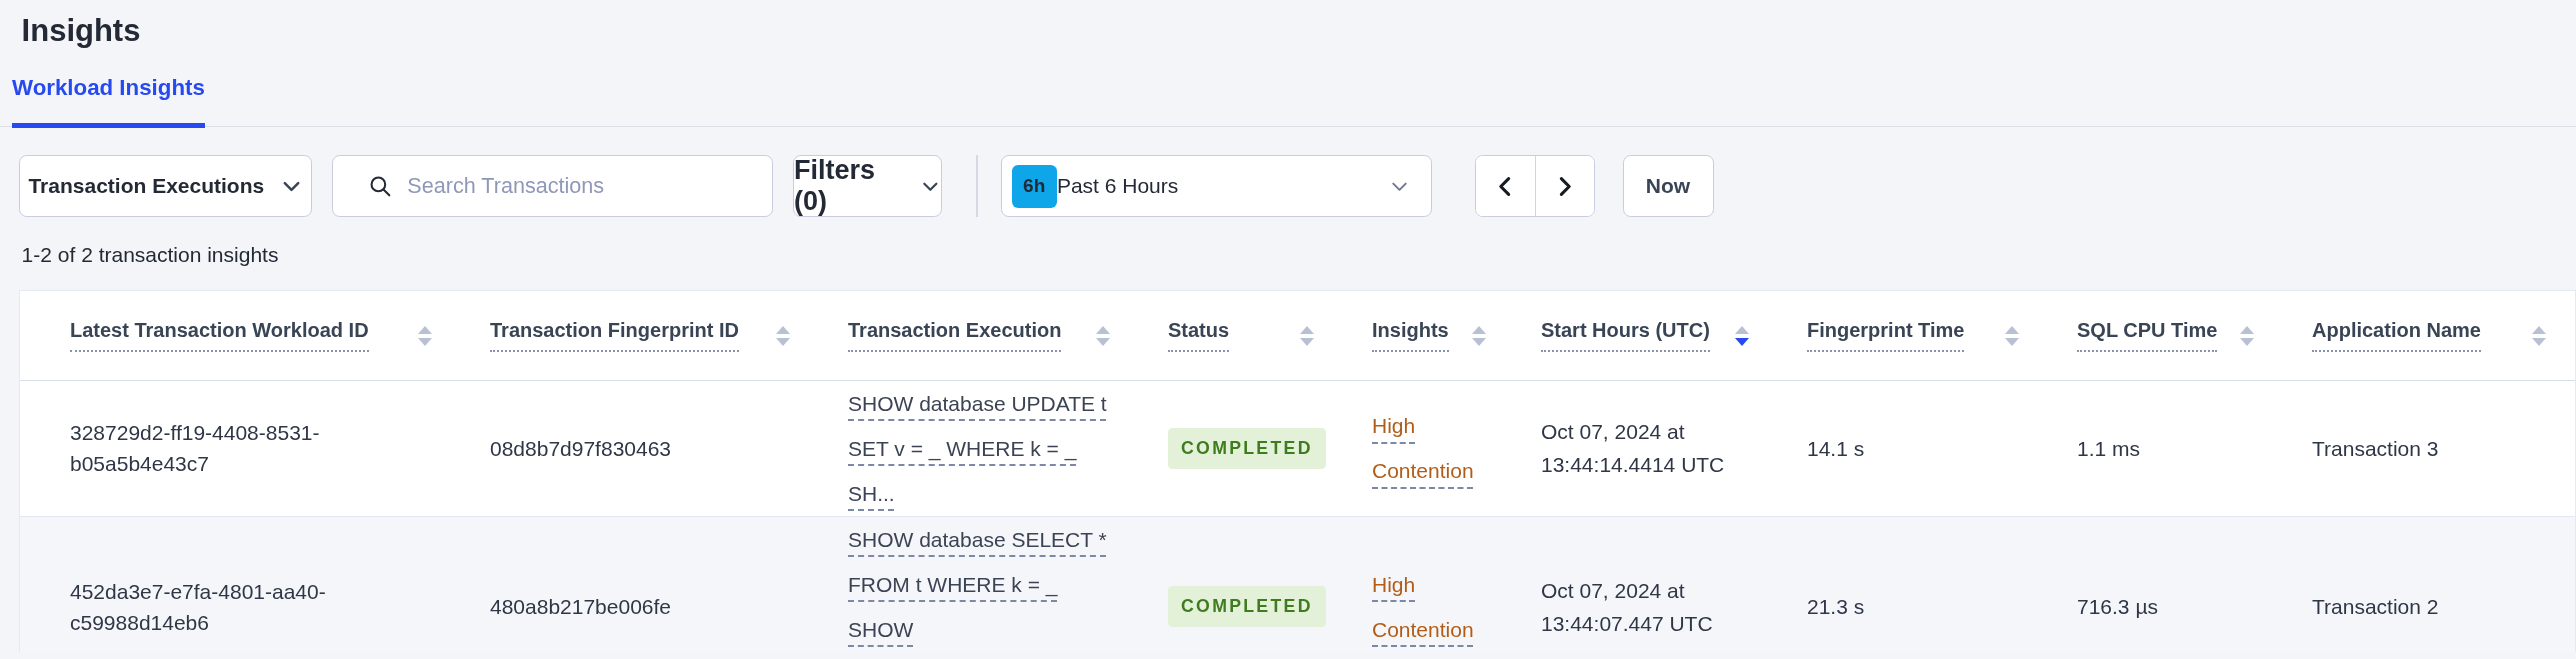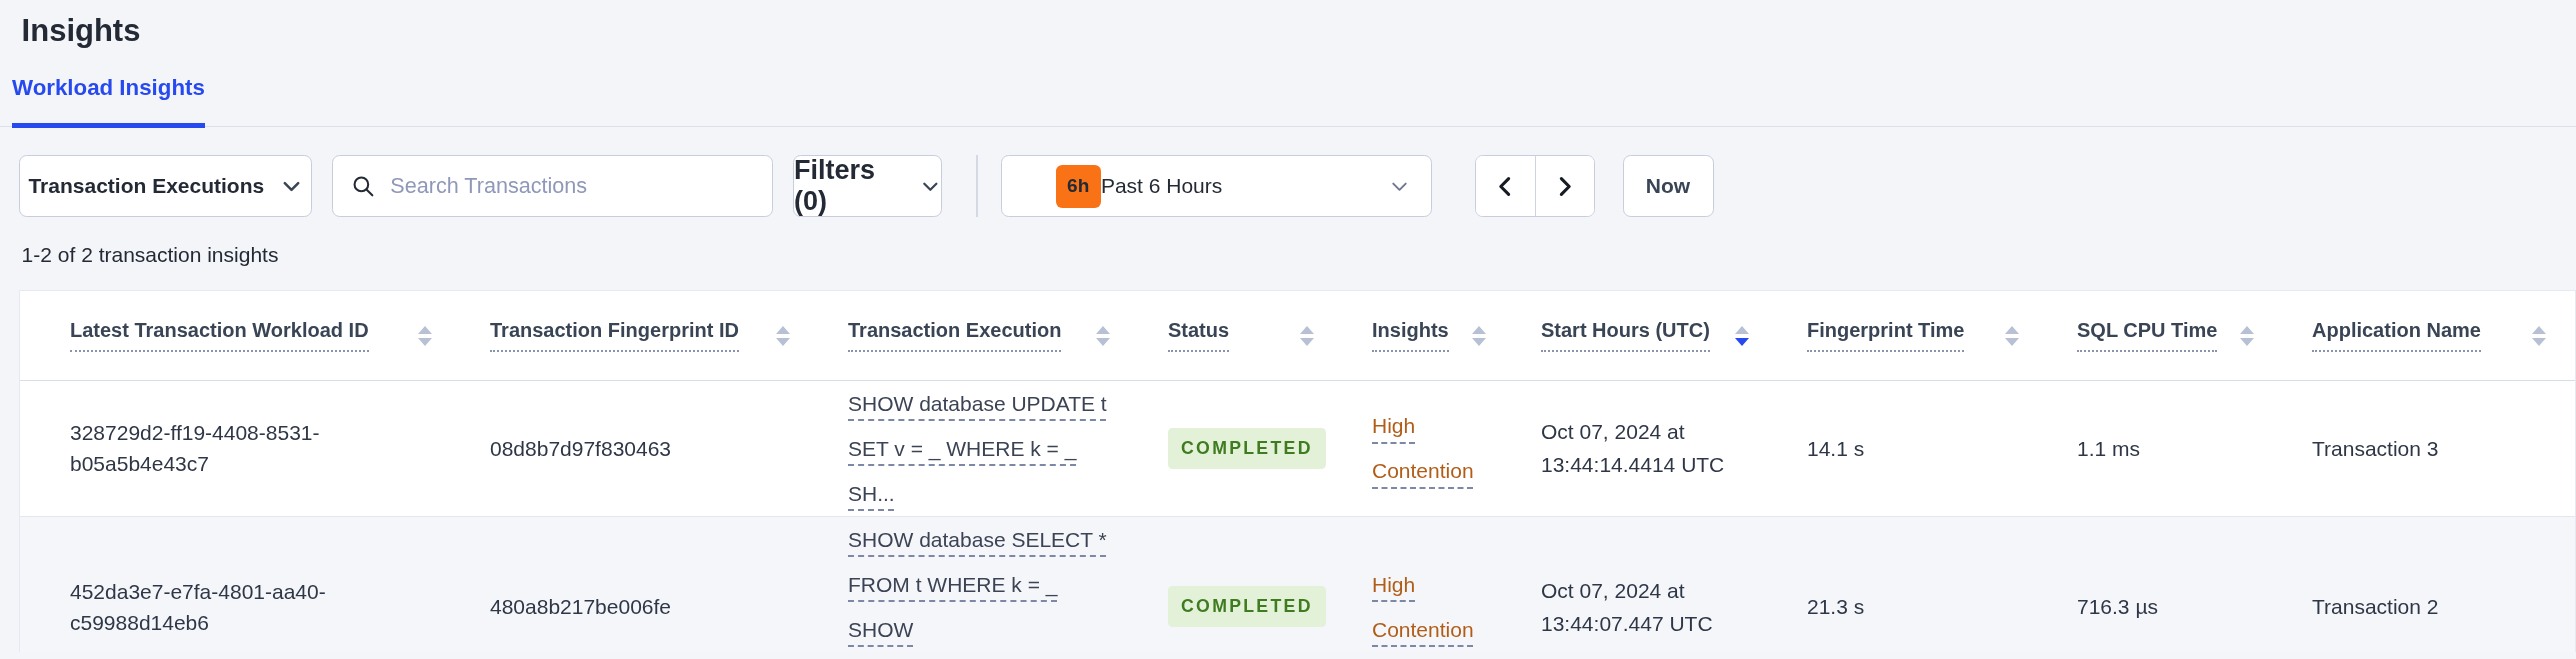--- a/index.html
+++ b/index.html
@@ -29,27 +29,27 @@
   
   .page-title{margin:0;padding:12.3px 0 0 21.6px;font-size:31px;line-height:37px;font-weight:700;color:var(--dark);}
   .tabbar{display:flex;gap:62px;padding-left:12px;margin-top:26px;border-bottom:1.5px solid #dcdfe8;}
   .tab{font-size:22.3px;line-height:26px;padding-bottom:21.6px;color:#363d4b;cursor:pointer;}
   .tab.active{color:var(--accent-blue);font-weight:700;border-bottom:5.4px solid var(--accent-blue);margin-bottom:-1.5px;}
   
   .toolbar{display:flex;align-items:center;margin:28px 0 0 19px;height:62px;}
   .btn{height:62px;background:#fff;border:1.5px solid var(--btn-border);border-radius:7.7px;
        display:inline-flex;align-items:center;color:var(--dark);cursor:pointer;}
   .dd-btn{width:293px;justify-content:center;gap:15.4px;font-size:21px;font-weight:700;}
-  .search-box{width:441px;margin-left:20px;padding:0 17px;gap:12.3px;cursor:text;}
+  .search-box{width:441px;margin-left:20px;padding:0 34px;gap:12.3px;cursor:text;}
   .search-box input{border:none;outline:none;flex:1;font-size:21.6px;color:var(--dark);background:transparent;font-family:inherit;}
   .search-box input::placeholder{color:var(--placeholder);}
   .filters-btn{margin-left:20px;width:149px;justify-content:center;gap:10px;font-size:27px;font-weight:700;}
   .vdiv{width:1.5px;height:62px;background:#d5d9e3;margin-left:34px;}
   .time-btn{margin-left:23px;width:431px;padding:0 20px 0 10px;font-size:21px;}
-  .badge-6h{background:#f97316;border-radius:6.2px;height:43px;display:flex;align-items:center;padding:0 11.6px;font-size:19px;font-weight:700;color:var(--dark);margin-left:44px;}
+  .badge-6h{background:#0ea5e9;border-radius:6.2px;height:43px;display:flex;align-items:center;padding:0 11.6px;font-size:19px;font-weight:700;color:var(--dark);}
   .time-label{color:var(--dark);}
   .spacer{flex:1;}
   .arrow-group{margin-left:43px;display:flex;height:62px;background:#fff;border:1.5px solid var(--btn-border);border-radius:7.7px;overflow:hidden;}
   .arrow-btn{width:59px;height:100%;display:flex;align-items:center;justify-content:center;cursor:pointer;background:#fff;}
   .arrow-btn + .arrow-btn{border-left:1.5px solid #cfd4e1;}
   .now-btn{margin-left:28px;width:91px;justify-content:center;font-size:21px;font-weight:700;color:var(--slate);}
   
   .count{margin:26px 0 0 21.6px;font-size:21px;color:var(--dark);}
   
   .card{margin:23px 0 0 19px;width:2557px;height:362px;background:#fff;border:0.8px solid #e6e9f1;border-bottom:none;overflow:hidden;}

